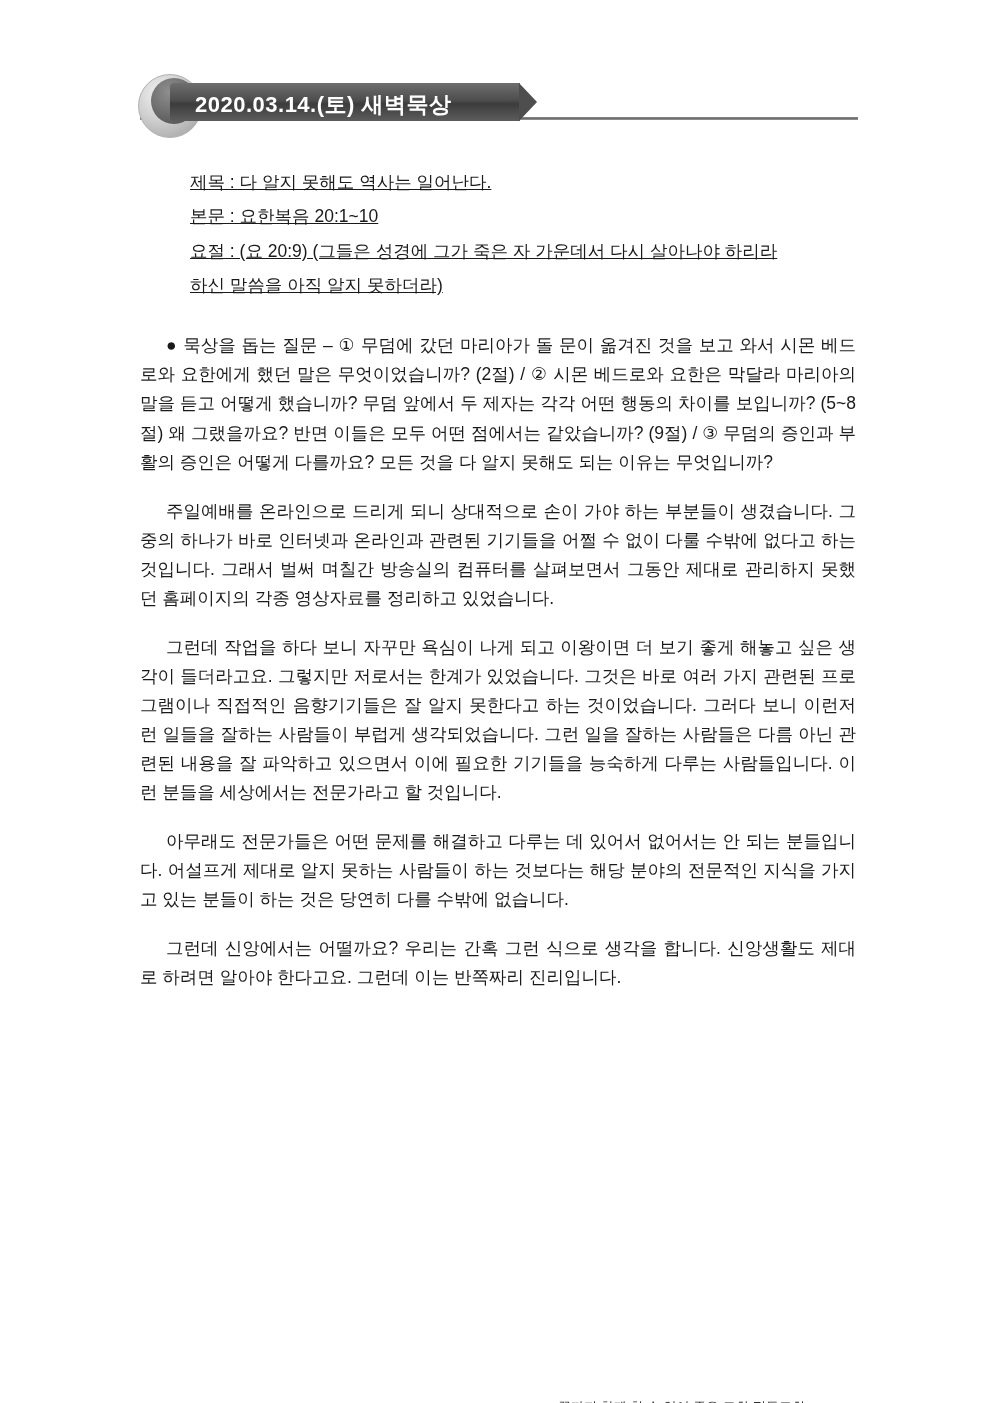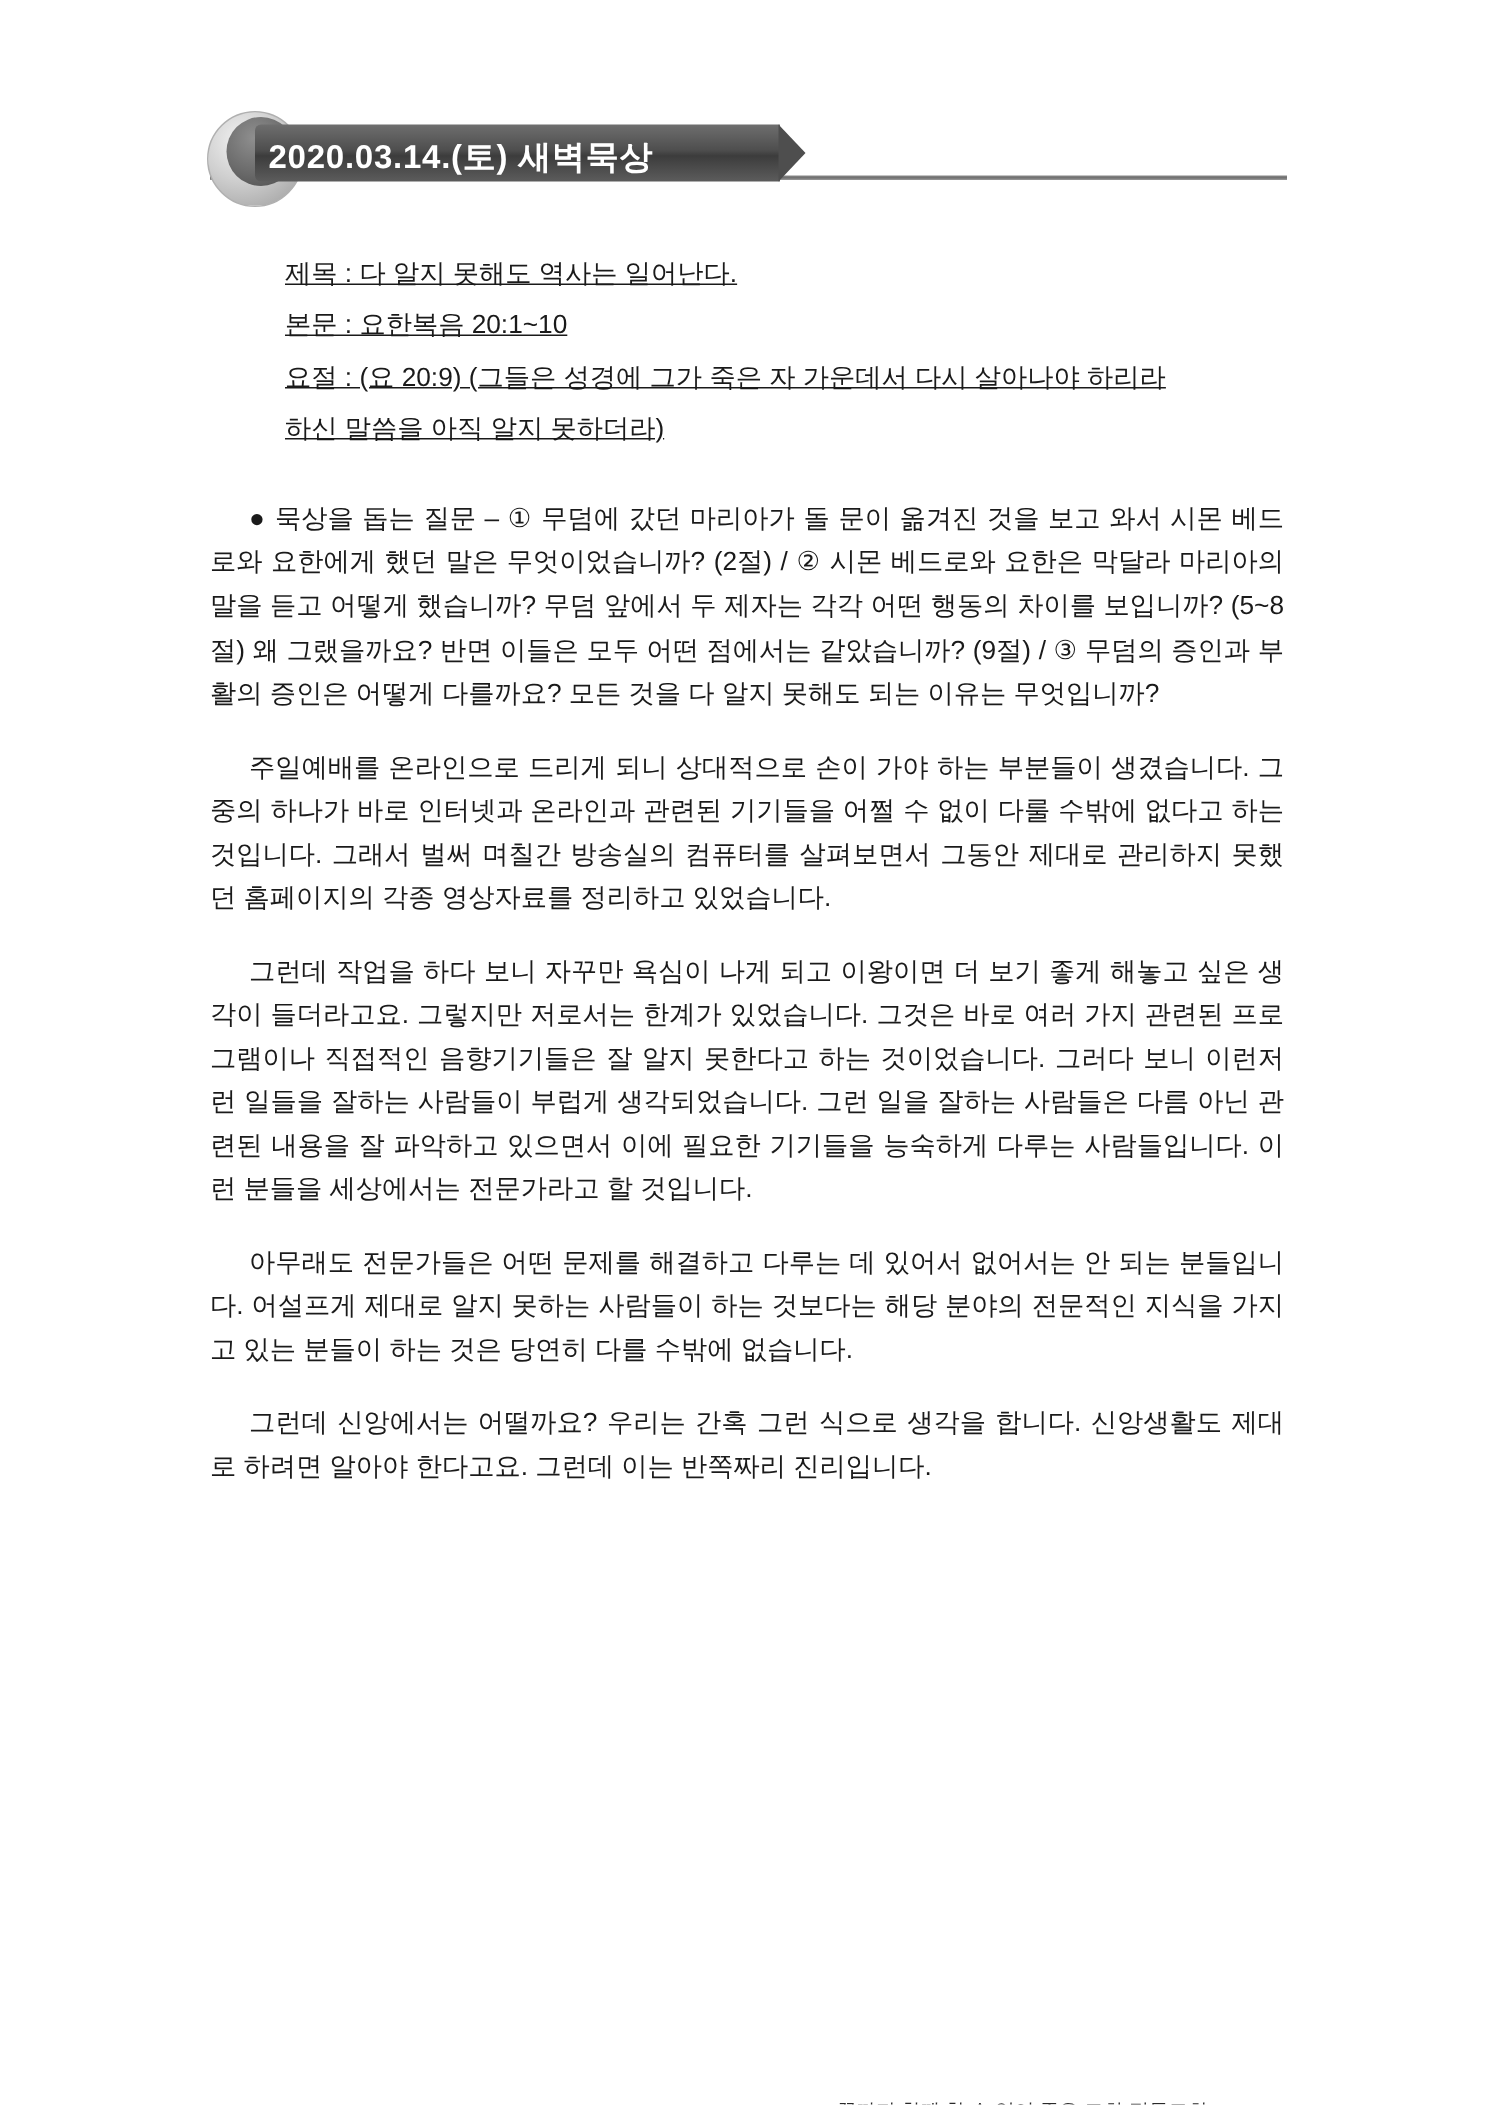--- a/index.html
+++ b/index.html
@@ -66,21 +66,21 @@
     right: -17px;
     top: 0;
     width: 0;
     height: 0;
     border-top: 19px solid transparent;
     border-bottom: 19px solid transparent;
     border-left: 18px solid #4e4e4e;
   }
   .header-title {
     position: absolute;
-    left: 179px;
+    left: 195px;
     top: 20px;
     width: 330px;
     color: #ffffff;
     font-size: 22px;
     font-weight: bold;
     letter-spacing: 0.5px;
     white-space: nowrap;
     z-index: 3;
   }
 

